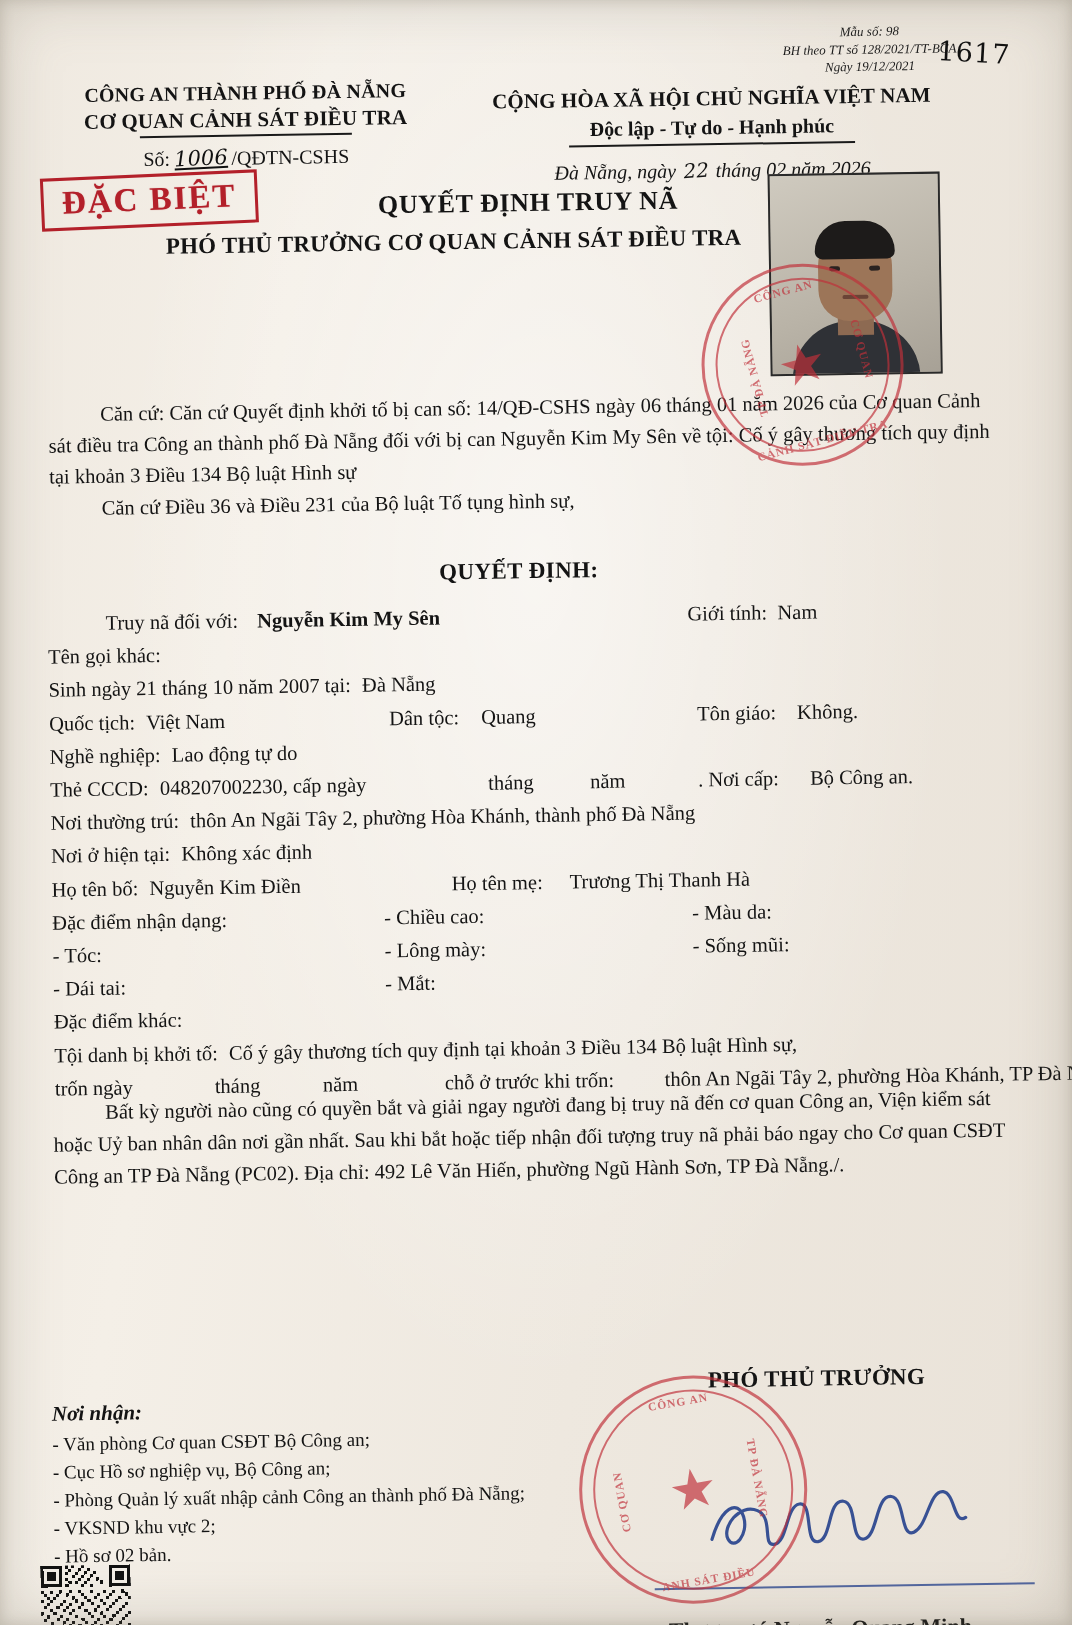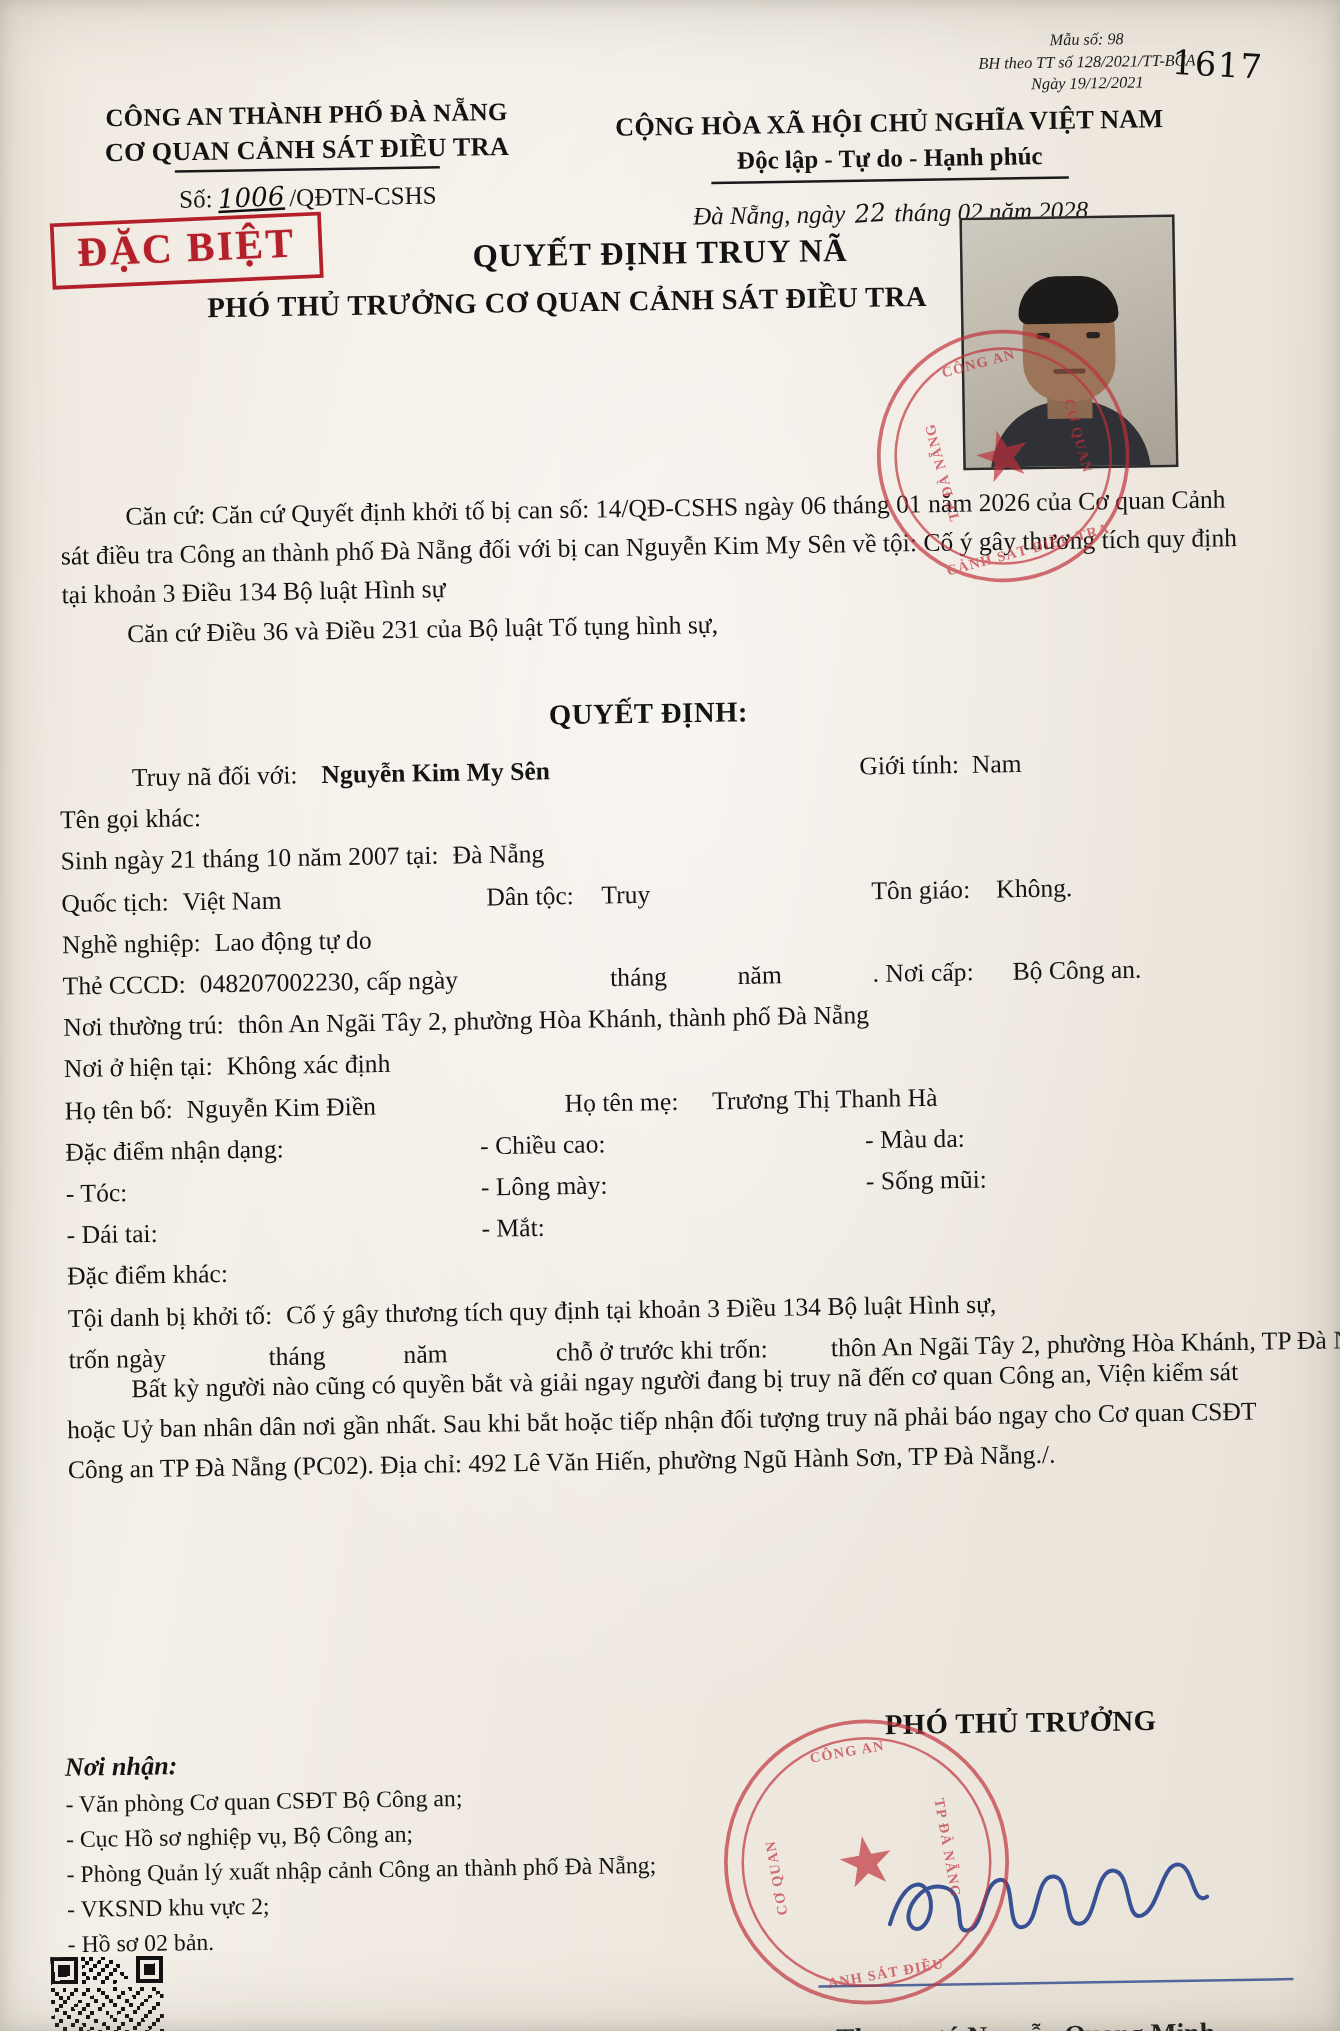--- a/index.html
+++ b/index.html
@@ -362,21 +362,21 @@
     <div class="abs nation-block">
       <div class="nation-l1">CỘNG HÒA XÃ HỘI CHỦ NGHĨA VIỆT NAM</div>
       <div class="nation-l2">Độc lập - Tự do - Hạnh phúc</div>
       <div class="nation-underline"></div>
       <div class="place-date">
         <span>Đà Nẵng, ngày</span>
         <span class="date-hand">22</span>
         <span>tháng</span>
         <span>02</span>
         <span>năm</span>
-        <span>2028</span>
+        <span>2026</span>
       </div>
     </div>
 
     <div class="abs dac-biet">ĐẶC BIỆT</div>
 
     <div class="abs title-1">QUYẾT ĐỊNH TRUY NÃ</div>
     <div class="abs title-2">PHÓ THỦ TRƯỞNG CƠ QUAN CẢNH SÁT ĐIỀU TRA</div>
 
     <div class="abs photo-frame">
       <div class="photo-bg"></div>
@@ -409,21 +409,21 @@
         <span>Tên gọi khác:</span>
       </div>
       <div class="frow">
         <span>Sinh ngày 21 tháng 10 năm 2007 tại:</span>
         <span style="margin-left:6px">Đà Nẵng</span>
       </div>
       <div class="frow">
         <span>Quốc tịch:</span>
         <span style="margin-left:6px">Việt Nam</span>
         <span class="col2">Dân tộc:</span>
-        <span class="col2" style="left:432px">Truy</span>
+        <span class="col2" style="left:432px">Quang</span>
         <span class="col3" style="left:648px">Tôn giáo:</span>
         <span class="col3" style="left:748px">Không.</span>
       </div>
       <div class="frow">
         <span>Nghề nghiệp:</span>
         <span style="margin-left:6px">Lao động tự do</span>
       </div>
       <div class="frow">
         <span>Thẻ CCCD:</span>
         <span style="margin-left:6px">048207002230, cấp ngày</span>

